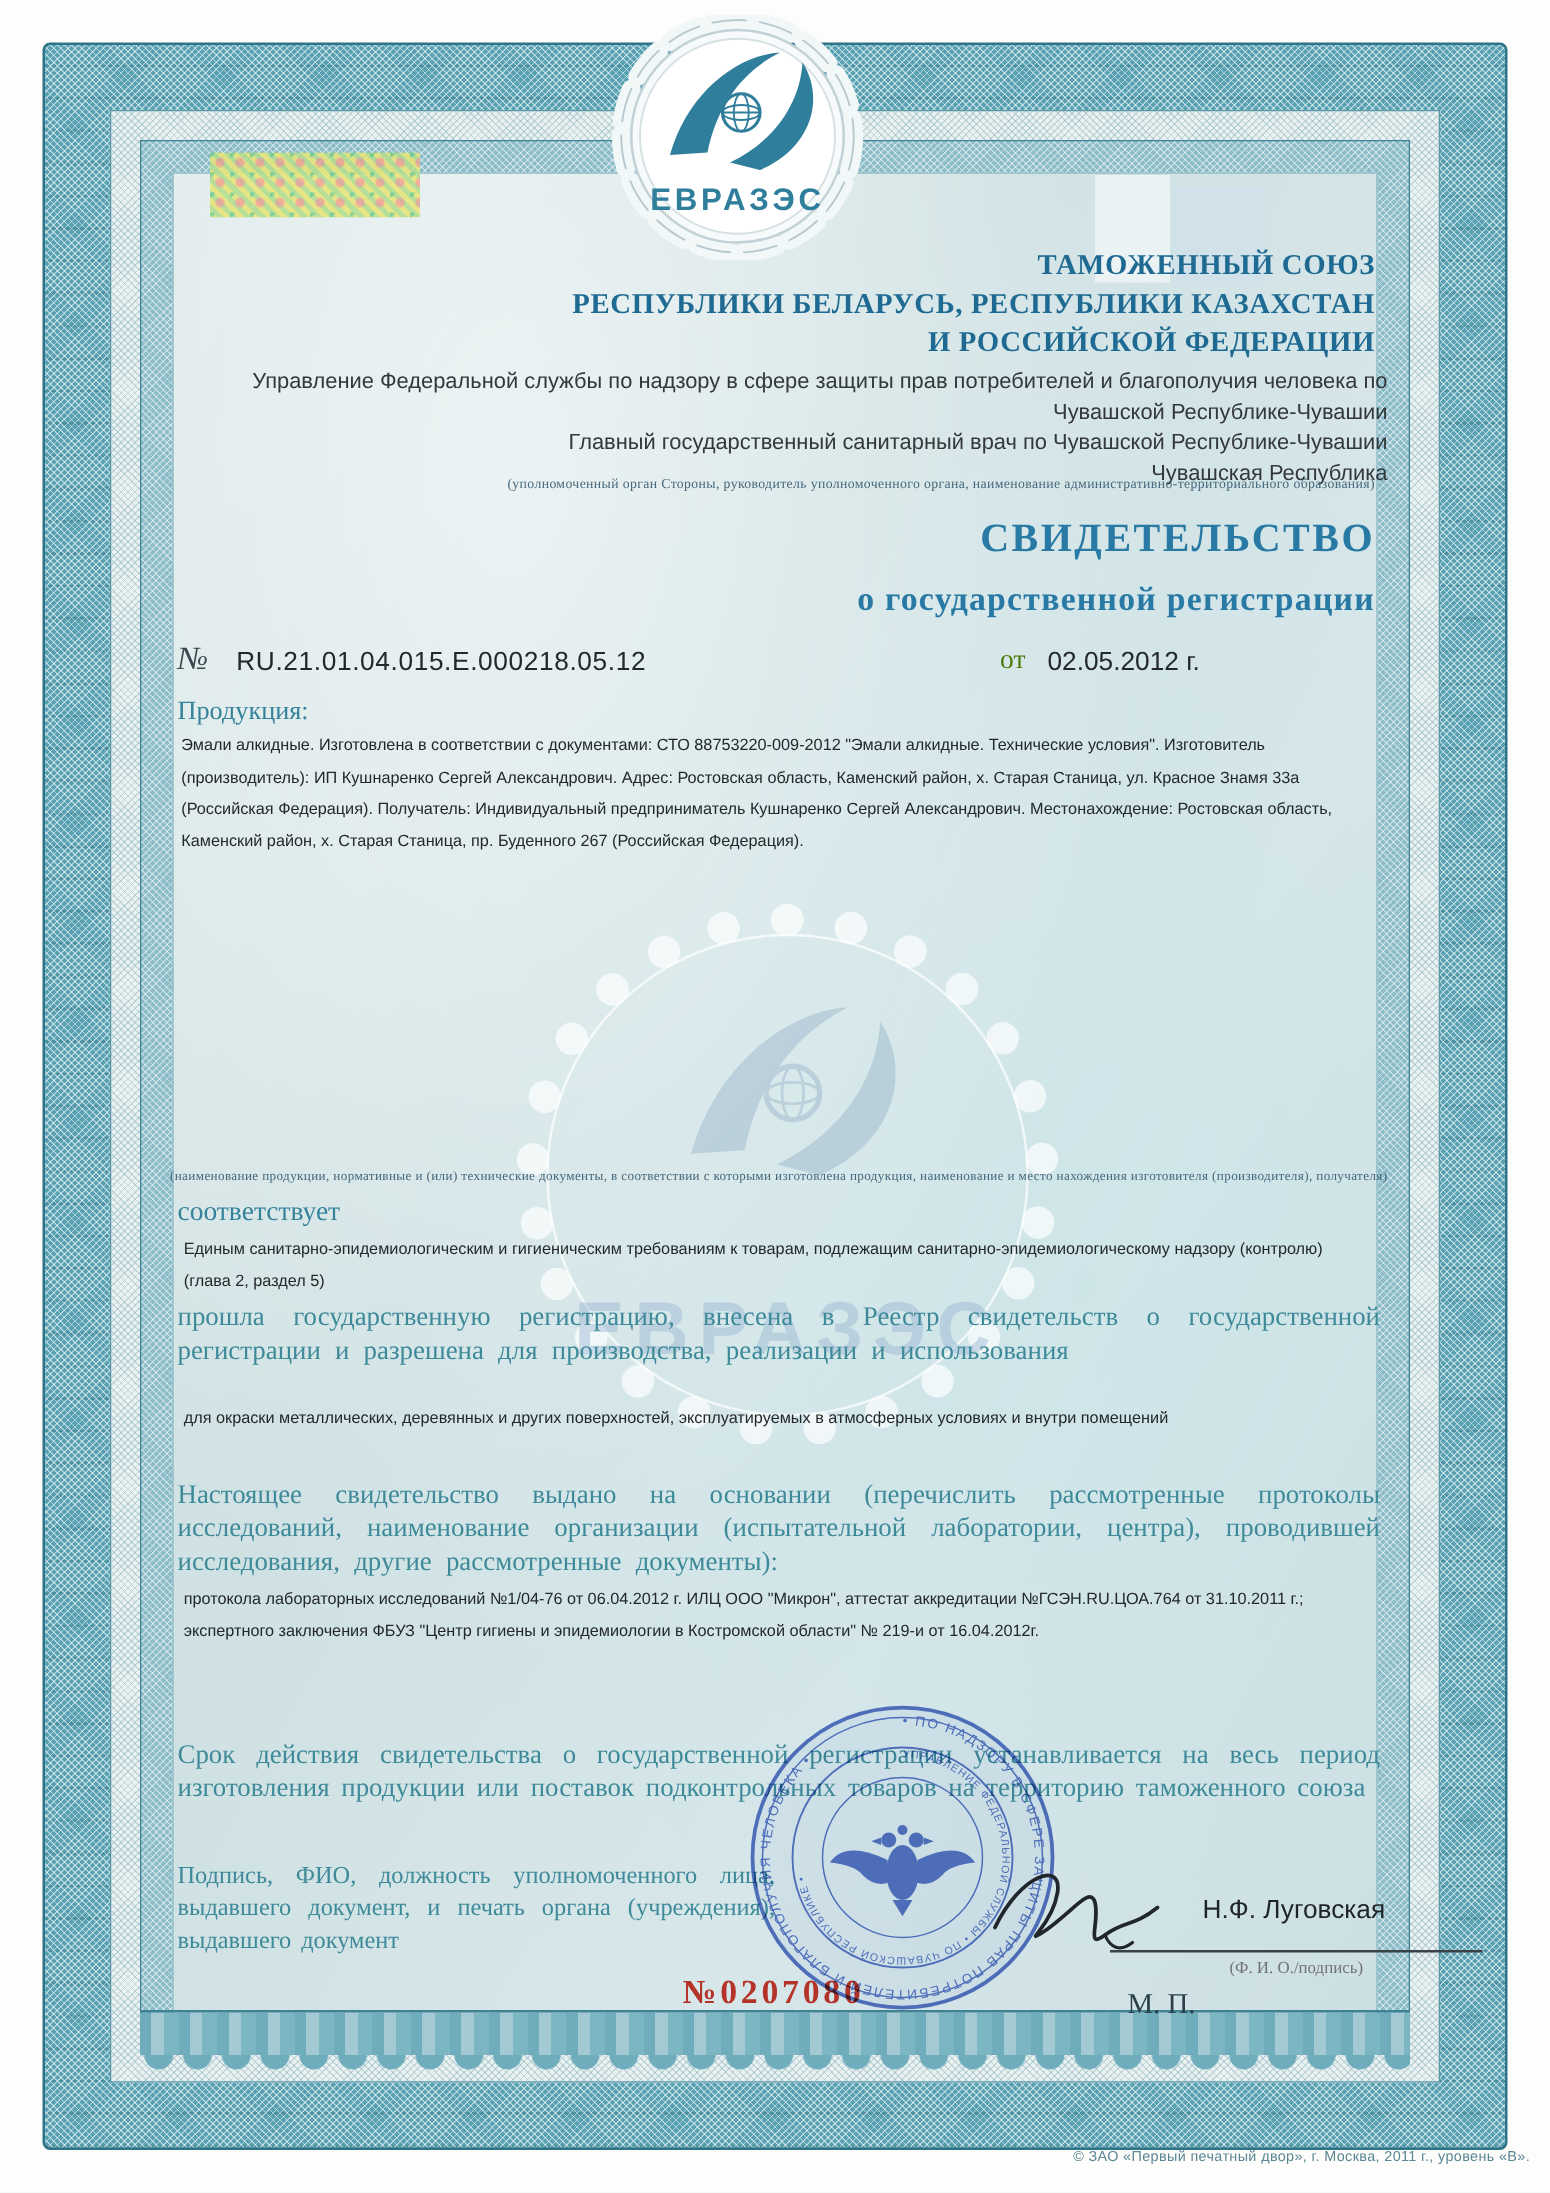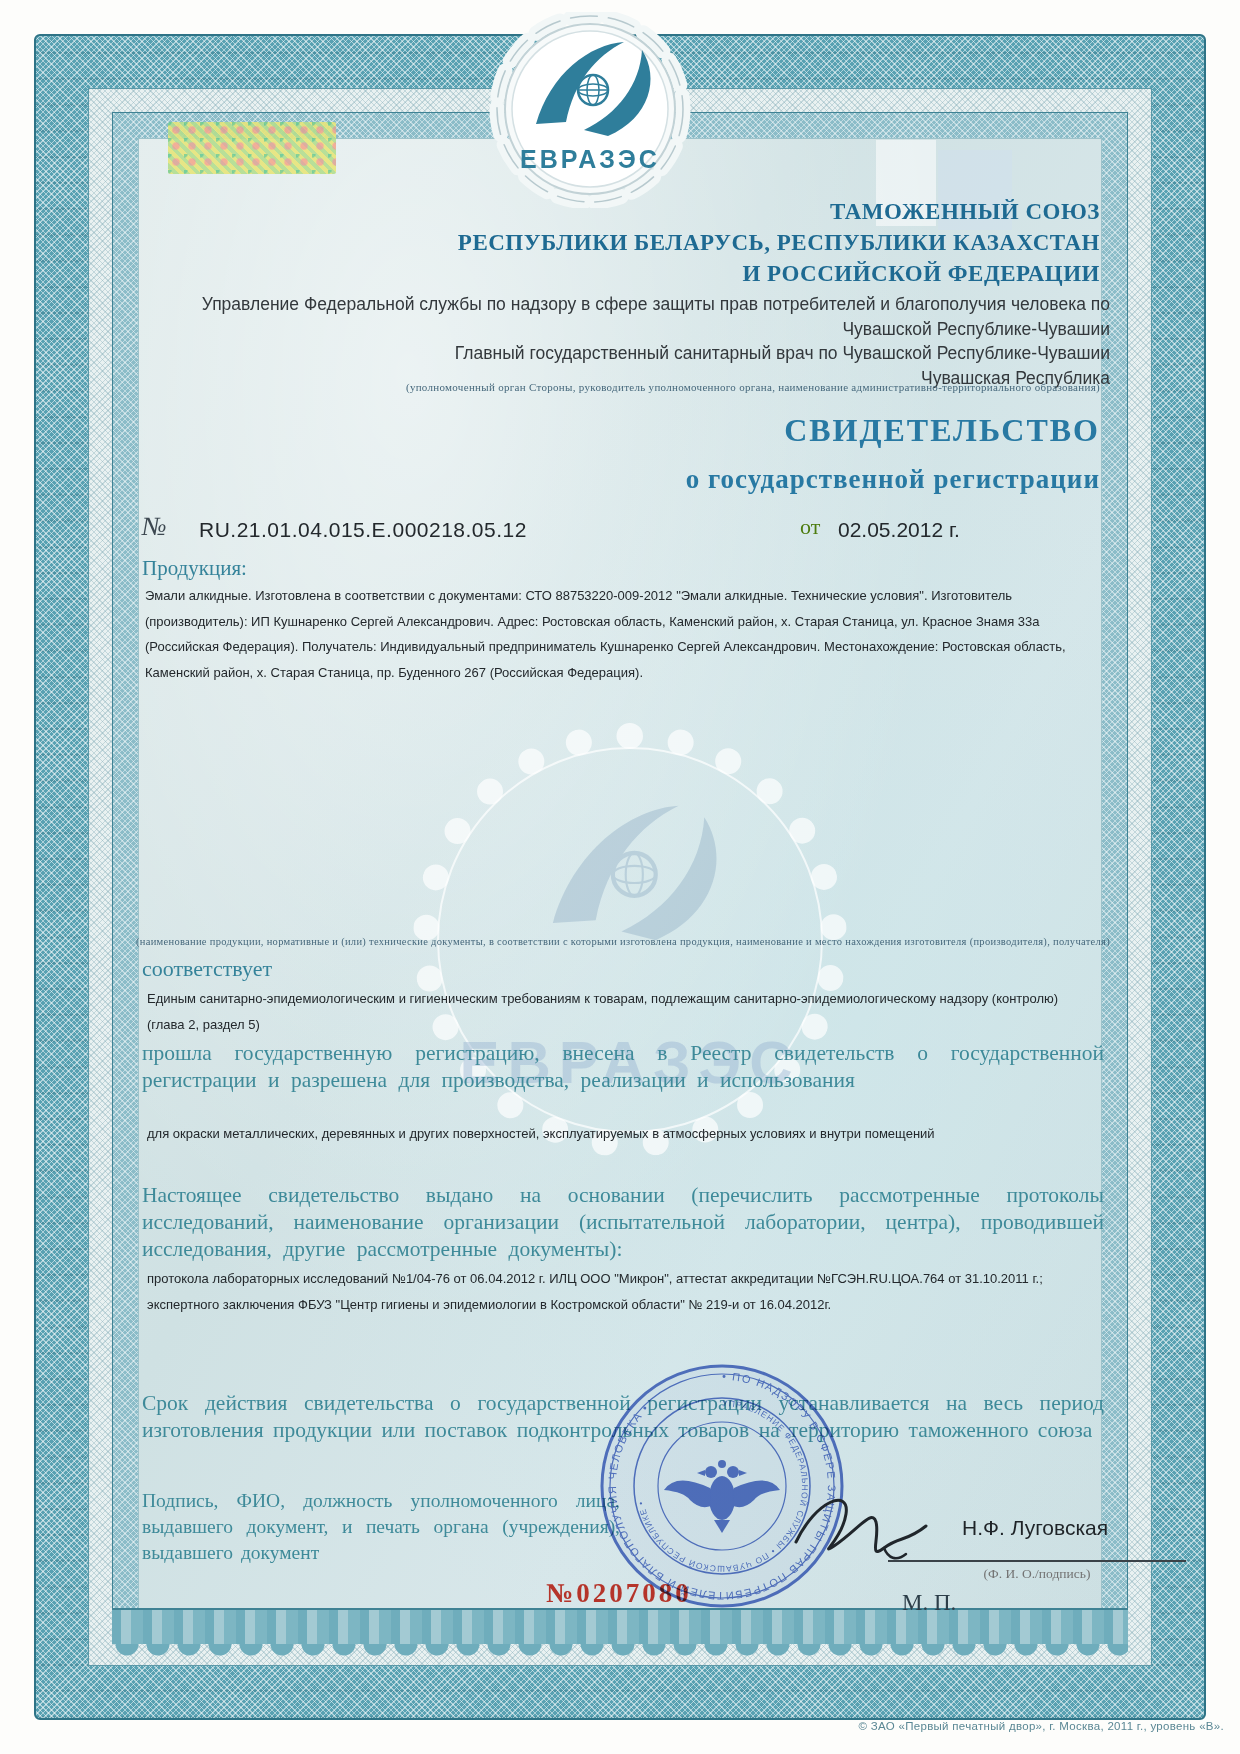--- a/index.html
+++ b/index.html
@@ -58,21 +58,21 @@
   .union{left:140px;right:140px;top:196px;font-weight:bold;font-size:23px;line-height:31px;
          color:#1e6a92;letter-spacing:.5px;}
   .authority{left:130px;right:130px;top:292px;font-family:"Liberation Sans",sans-serif;
          font-size:17.5px;line-height:24.5px;color:#33383c;}
   .note-sm{font-size:11px;color:#46687c;letter-spacing:.3px;}
   .note1{left:140px;right:140px;top:381px;}
   .title-main{left:140px;right:140px;top:412px;font-size:32px;font-weight:bold;color:#2879a3;letter-spacing:2px;}
   .title-sub{left:140px;right:140px;top:464px;font-size:27px;font-weight:bold;color:#2879a3;letter-spacing:1px;}
   .numrow{left:142px;right:138px;top:512px;height:34px;}
   .num-sign{position:absolute;left:0;top:0;font-size:26px;color:#3c4750;font-style:italic;}
-  .num-val{position:absolute;left:57px;top:6px;font-family:"Liberation Sans",sans-serif;font-size:21px;color:#23282c;letter-spacing:.5px;}
+  .num-val{position:absolute;left:47px;top:6px;font-family:"Liberation Sans",sans-serif;font-size:21px;color:#23282c;letter-spacing:.5px;}
   .num-from{position:absolute;left:658px;top:2px;font-size:22px;color:#4d7c0f;}
   .num-date{position:absolute;left:696px;top:6px;font-family:"Liberation Sans",sans-serif;font-size:21px;color:#23282c;}
   .teal-lead{color:#35839a;font-size:21px;}
   .product-label{left:142px;top:556px;}
   .sans-body{font-family:"Liberation Sans",sans-serif;font-size:13px;line-height:25.5px;color:#23282c;}
   .product-text{left:145px;top:583px;width:962px;}
   .note2{left:130px;right:130px;top:936px;font-size:10.5px;}
   .sootv{left:142px;top:956px;font-size:22px;color:#35839a;}
   .compliance{left:147px;top:986px;width:952px;}
   .serif-teal{color:#3e8a99;font-size:21.5px;line-height:27px;text-align:justify;word-spacing:6px;}

